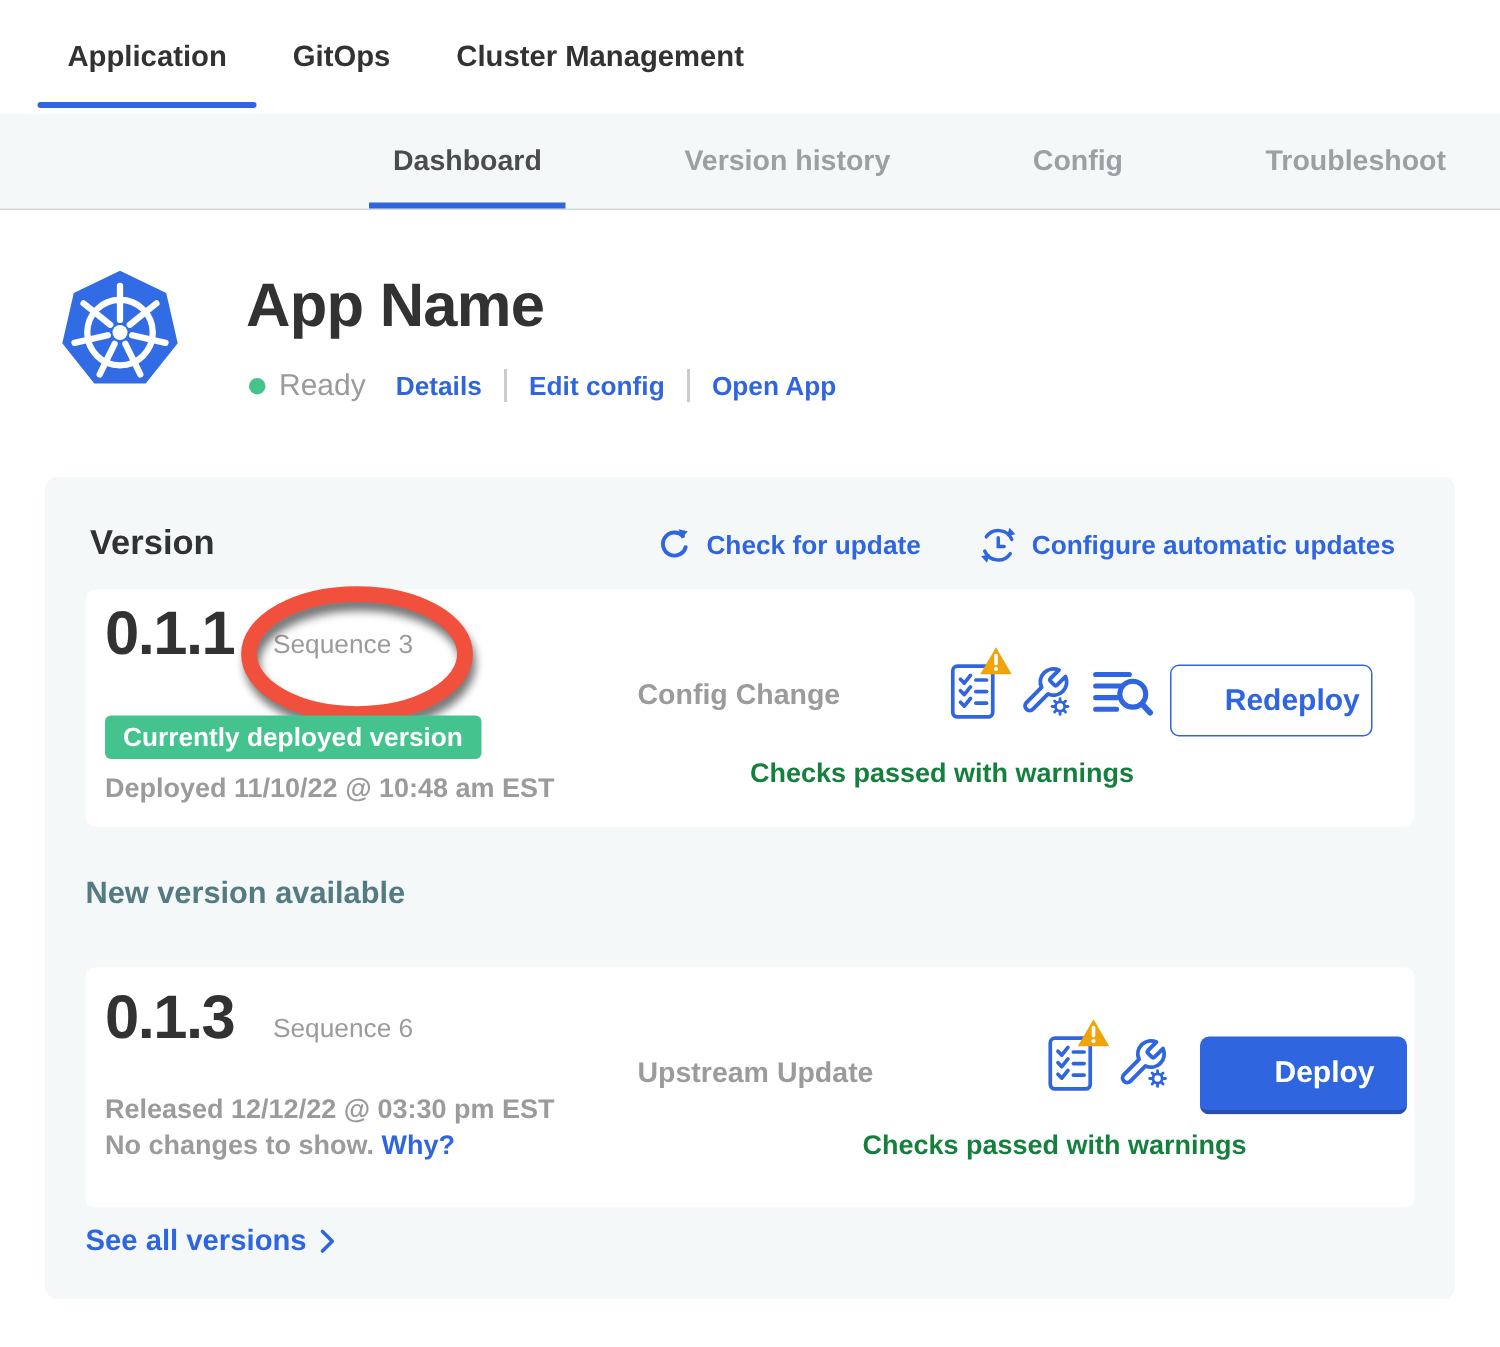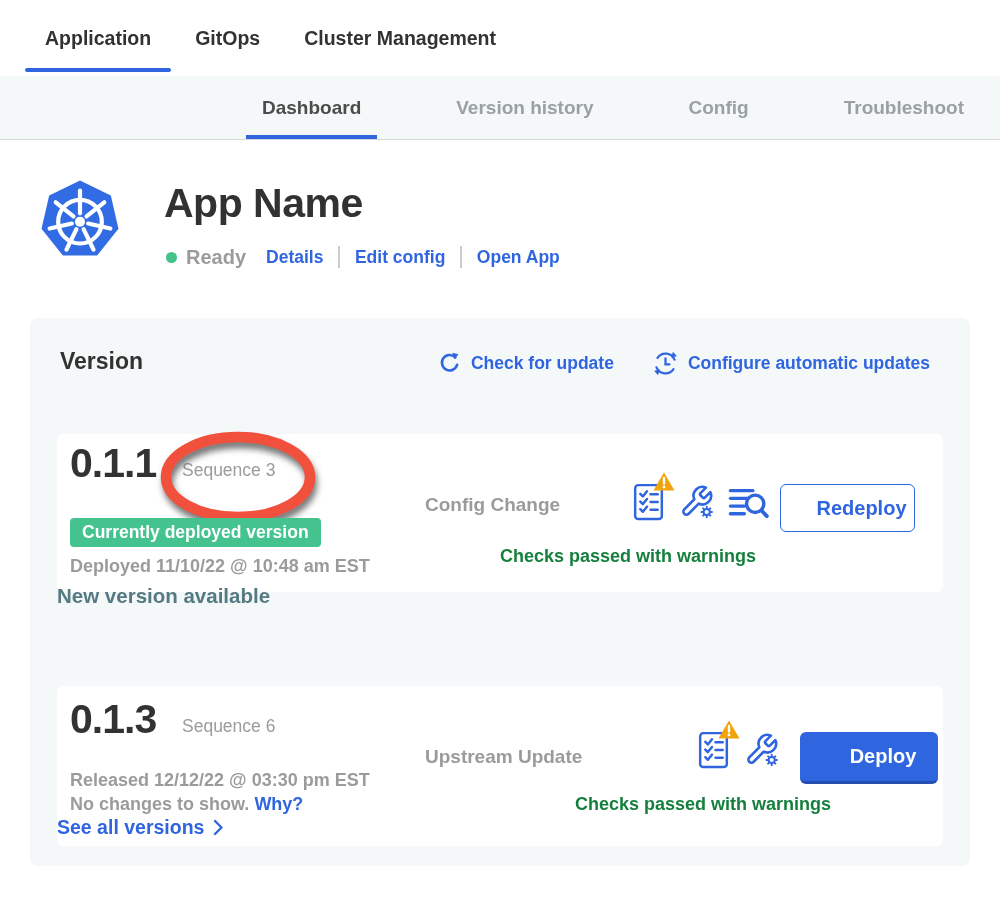--- a/index.html
+++ b/index.html
@@ -22,33 +22,33 @@
   .sub-tab.active { color:#4c4c4c; }
   .sub-tab.active::after { content:""; position:absolute; left:0; right:0; bottom:0;
              height:4px; background:#3065e0; }
 
   
   .k8s-logo { position:absolute; top:178px; left:38px; width:84px; height:84px; }
   .app-name { position:absolute; top:180px; left:164px; font-size:41px; font-weight:700;
               color:#323232; letter-spacing:-0.5px; }
   .status-row { position:absolute; top:244px; left:166px; display:flex; align-items:center; height:26px; }
   .ready-dot { width:11px; height:11px; border-radius:50%; background:#44c38a; margin-right:9px; }
-  .ready-text { font-size:20px; font-weight:700; color:#9b9b9b; margin-right:20px; }
+  .ready-text { font-size:20px; font-weight:400; color:#9b9b9b; margin-right:20px; }
   .hdr-link { font-size:17.5px; font-weight:700; color:#3065e0; cursor:pointer; text-decoration:none; }
   .hdr-divider { width:1.5px; height:22px; background:#c9cdd0; margin:0 15px; }
 
   
   .version-card { position:absolute; top:318px; left:30px; width:940px; height:548px;
                   background:#f4f8f9; border-radius:8px; }
   .card-title { position:absolute; top:30px; left:30px; font-size:23px; font-weight:700; color:#323232; }
   .card-header-links { position:absolute; top:32px; right:40px; display:flex; gap:38px; align-items:center; }
   .icon-link { display:flex; align-items:center; gap:9px; color:#3065e0; font-size:17.5px;
                font-weight:700; cursor:pointer; }
 
-  .version-row { position:absolute; left:27px; width:886px; background:#ffffff; border-radius:6px;margin-top:41px; }
+  .version-row { position:absolute; left:27px; width:886px; background:#ffffff; border-radius:6px; }
   .row-current { top:75px; height:158px; }
   .row-available { top:327px; height:160px; }
 
   .ver-number { position:absolute; font-size:41px; font-weight:700; color:#323232; letter-spacing:-1px; }
   .ver-seq { position:absolute; font-size:17.5px; font-weight:400; color:#9b9b9b; }
   .deployed-badge { position:absolute; left:13px; top:84px; background:#44c38f; color:#ffffff;
                     font-size:17.5px; font-weight:700; padding:4px 12px; border-radius:4px; }
   .meta-text { position:absolute; font-size:18px; font-weight:700; color:#9b9b9b; }
   .source-label { position:absolute; left:368px; font-size:19px; font-weight:700; color:#9b9b9b; }
   .icons-group { position:absolute; display:flex; align-items:flex-start; gap:14px; color:#3065e0; }

